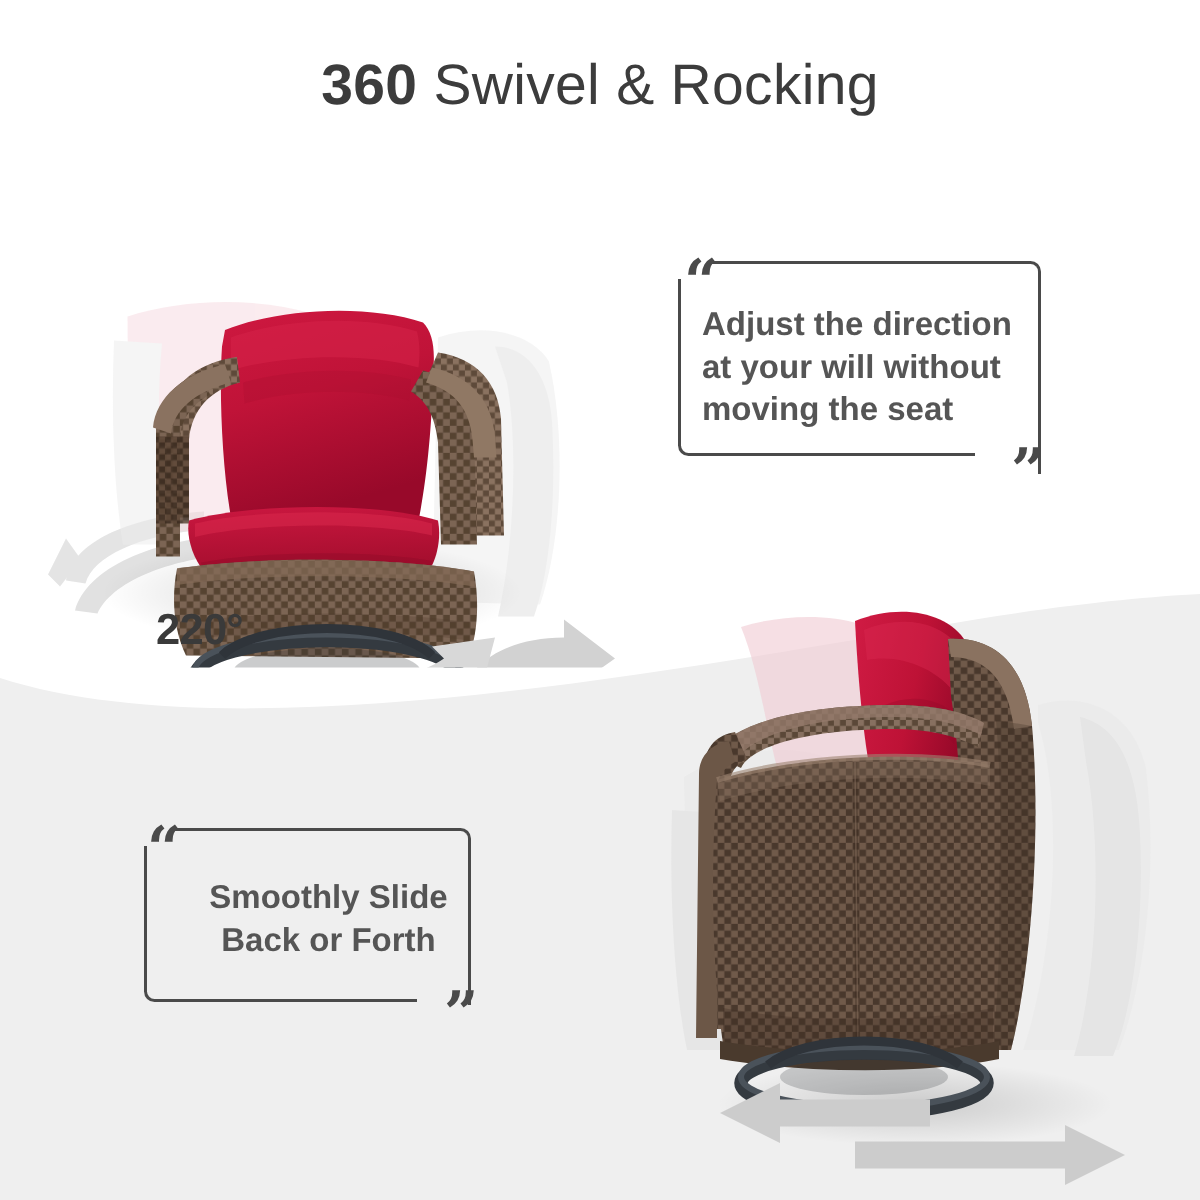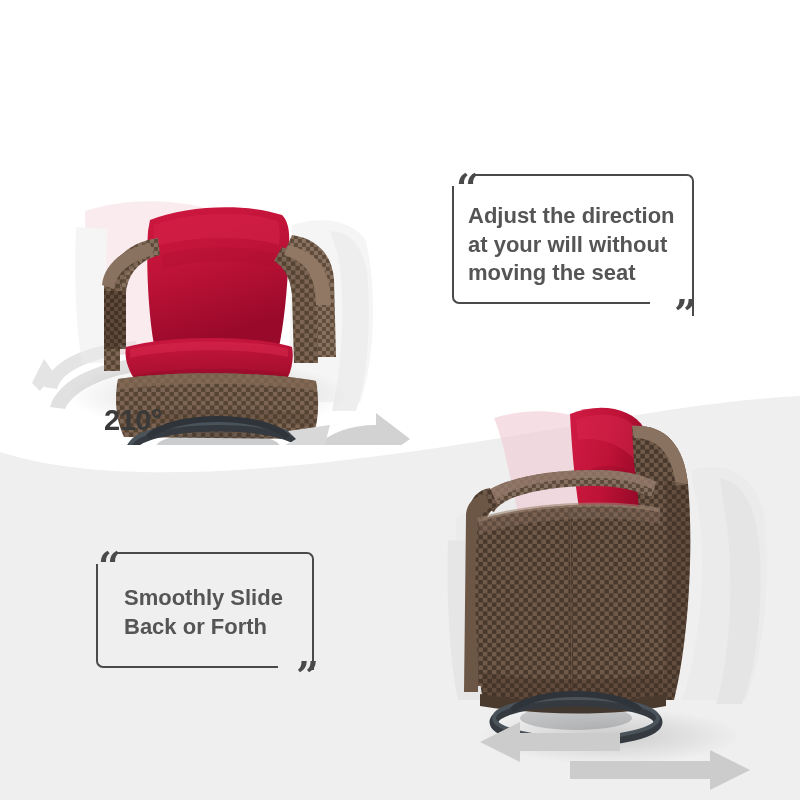--- a/index.html
+++ b/index.html
@@ -137,20 +137,21 @@
   }
   #quote-box-2 .q-tr { width: 198px; height: 118px; }
   #quote-box-2 .q-bl { width: 182px; height: 104px; }
   #quote-box-2 .qm-open { left: 2px; top: -6px; }
   #quote-box-2 .qm-close { right: -6px; bottom: -28px; }
   #quote-box-2 .quote-text {
     left: 28px;
     top: 32px;
     width: 190px;
     font-size: 22px;
+    text-align: center;
   }
 
   
   .deg-label {
     position: absolute;
     left: 104px;
     top: 404px;
     z-index: 8;
     color: #3a3a3a;
     font-size: 29px;
@@ -187,20 +188,23 @@
 </head>
 <body>
 
 <div id="page">
 
   <svg class="bg-lower" viewBox="0 0 800 800" preserveAspectRatio="none">
     <rect x="0" y="0" width="800" height="800" fill="#FFFFFF"></rect>
     <path d="M0,452 C150,500 420,452 620,418 C700,404 760,398 800,396 L800,800 L0,800 Z" fill="#EFEFEF"></path>
   </svg>
 
+  <div class="page-title">
+    <span class="t-bold">360</span><span class="t-reg"> Swivel &amp; Rocking</span>
+  </div>
 
   <svg class="art" id="chair-swivel-art" viewBox="0 0 380 350">
     <defs>
       <linearGradient id="cushGrad" x1="0" y1="0" x2="0.3" y2="1">
         <stop offset="0%" stop-color="#CE1840"></stop>
         <stop offset="45%" stop-color="#C01338"></stop>
         <stop offset="100%" stop-color="#98092A"></stop>
       </linearGradient>
       <linearGradient id="seatGrad" x1="0" y1="0" x2="0.2" y2="1">
         <stop offset="0%" stop-color="#CB1740"></stop>
@@ -303,21 +307,21 @@
     </g>
 
     <g>
       <path d="M288,350 C300,338 320,330 346,330 L346,318 L380,344 L346,368 L346,356
                C324,356 306,360 296,368 Z" fill="#D2D2D2"></path>
       <path d="M196,362 C226,360 252,354 266,344 L258,336 L300,330 L290,368 L282,360
                C264,372 232,378 198,378 Z" fill="#D8D8D8"></path>
     </g>
   </svg>
 
-  <div class="deg-label">210°</div>
+  <div class="deg-label">220°</div>
 
   <div class="quote-box" id="quote-box-1">
     <div class="quote-frame">
       <span class="q-bracket q-tr"></span>
       <span class="q-bracket q-bl"></span>
     </div>
     <span class="quote-mark qm-open">“</span>
     <span class="quote-mark qm-close">”</span>
     <div class="quote-text">Adjust the direction
 at your will without

